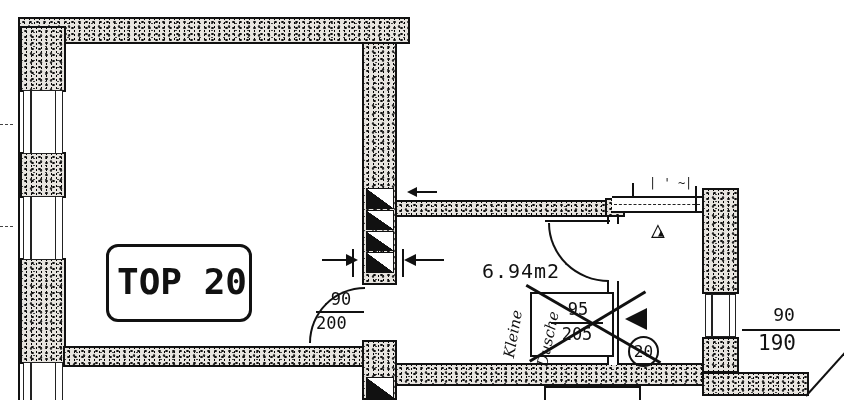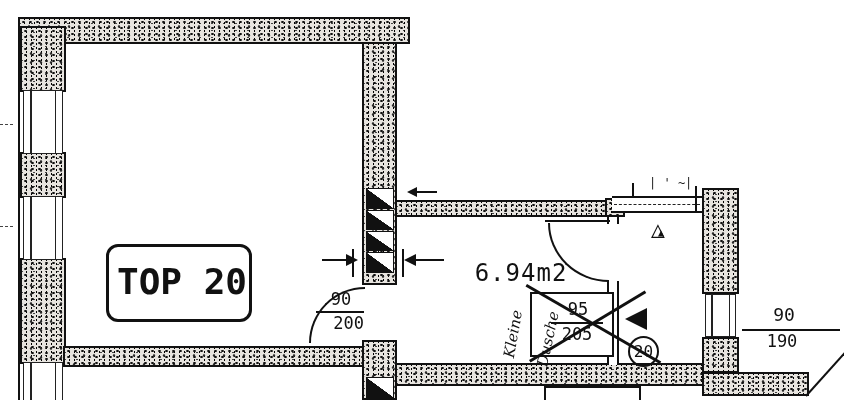--- a/index.html
+++ b/index.html
@@ -93,40 +93,40 @@
   <div class="line" style="left:806px;top:395px;width:64px;height:2px;transform:rotate(-48deg);transform-origin:left center;"></div>
 
   <div class="white" style="left:544px;top:386px;width:97px;height:20px;border:2.5px solid #111;"></div>
 
   <div style="position:absolute;left:309px;top:287px;width:54px;height:54px;border-top:2px solid #111;border-left:2px solid #111;border-top-left-radius:100%;"></div>
 
   <div class="line" style="left:545px;top:220px;width:65px;height:2px;"></div>
   <div style="position:absolute;left:548px;top:223px;width:59px;height:57px;border-left:2px solid #111;border-bottom:2px solid #111;border-bottom-left-radius:100%;"></div>
 
 
-  <div class="txt" style="left:466px;top:259px;width:110px;text-align:center;font-size:24px;letter-spacing:1px;">6.94m2</div>
+  <div class="txt" style="left:466px;top:259px;width:110px;text-align:center;font-size:20px;letter-spacing:1px;">6.94m2</div>
 
   <div style="position:absolute;left:106px;top:244px;width:140px;height:72px;border:3px solid #111;border-radius:12px;">
     <span style="position:absolute;left:8px;top:2px;font-size:36px;font-weight:600;line-height:66px;letter-spacing:0px;">TOP 20</span>
   </div>
 
   <div class="txt" style="left:318px;top:289px;width:46px;text-align:center;font-size:17px;">90</div>
   <div class="fracline" style="left:316px;top:311px;width:48px;"></div>
-  <div class="txt" style="left:316px;top:313px;width:48px;text-align:right;font-size:17px;">200</div>
+  <div class="txt" style="left:316px;top:313px;width:48px;text-align:left;font-size:17px;">200</div>
 
   <div class="white" style="left:530px;top:292px;width:84px;height:65px;border:2.5px solid #111;"></div>
   <div class="txt" style="left:558px;top:299px;width:40px;text-align:center;font-size:17px;">95</div>
   <div class="fracline" style="left:551px;top:322px;width:52px;"></div>
   <div class="txt" style="left:549px;top:324px;width:56px;text-align:center;font-size:17px;">205</div>
   <div class="line" style="left:527px;top:284px;width:155px;height:2.5px;transform:rotate(30deg);transform-origin:left top;"></div>
   <div class="line" style="left:529px;top:360px;width:135px;height:2.5px;transform:rotate(-31deg);transform-origin:left top;"></div>
 
   <div class="txt" style="left:764px;top:304px;width:40px;text-align:center;font-size:18px;">90</div>
   <div class="fracline" style="left:742px;top:329px;width:98px;"></div>
-  <div class="txt" style="left:758px;top:331px;width:48px;text-align:center;font-size:17px;">190</div>
+  <div class="txt" style="left:758px;top:331px;width:48px;font-size:21px;">190</div>
 
   <div class="circle" style="left:628px;top:336px;width:31px;height:31px;font-size:16px;line-height:27px;">
     <span>20</span>
   </div>
 
   <div style="position:absolute;left:651px;top:216px;width:28px;height:28px;">
     <span style="position:absolute;left:0;top:0;font-size:23px;line-height:26px;">△</span>
     <span style="position:absolute;left:7px;top:11px;font-size:10px;">▲</span>
   </div>
 

